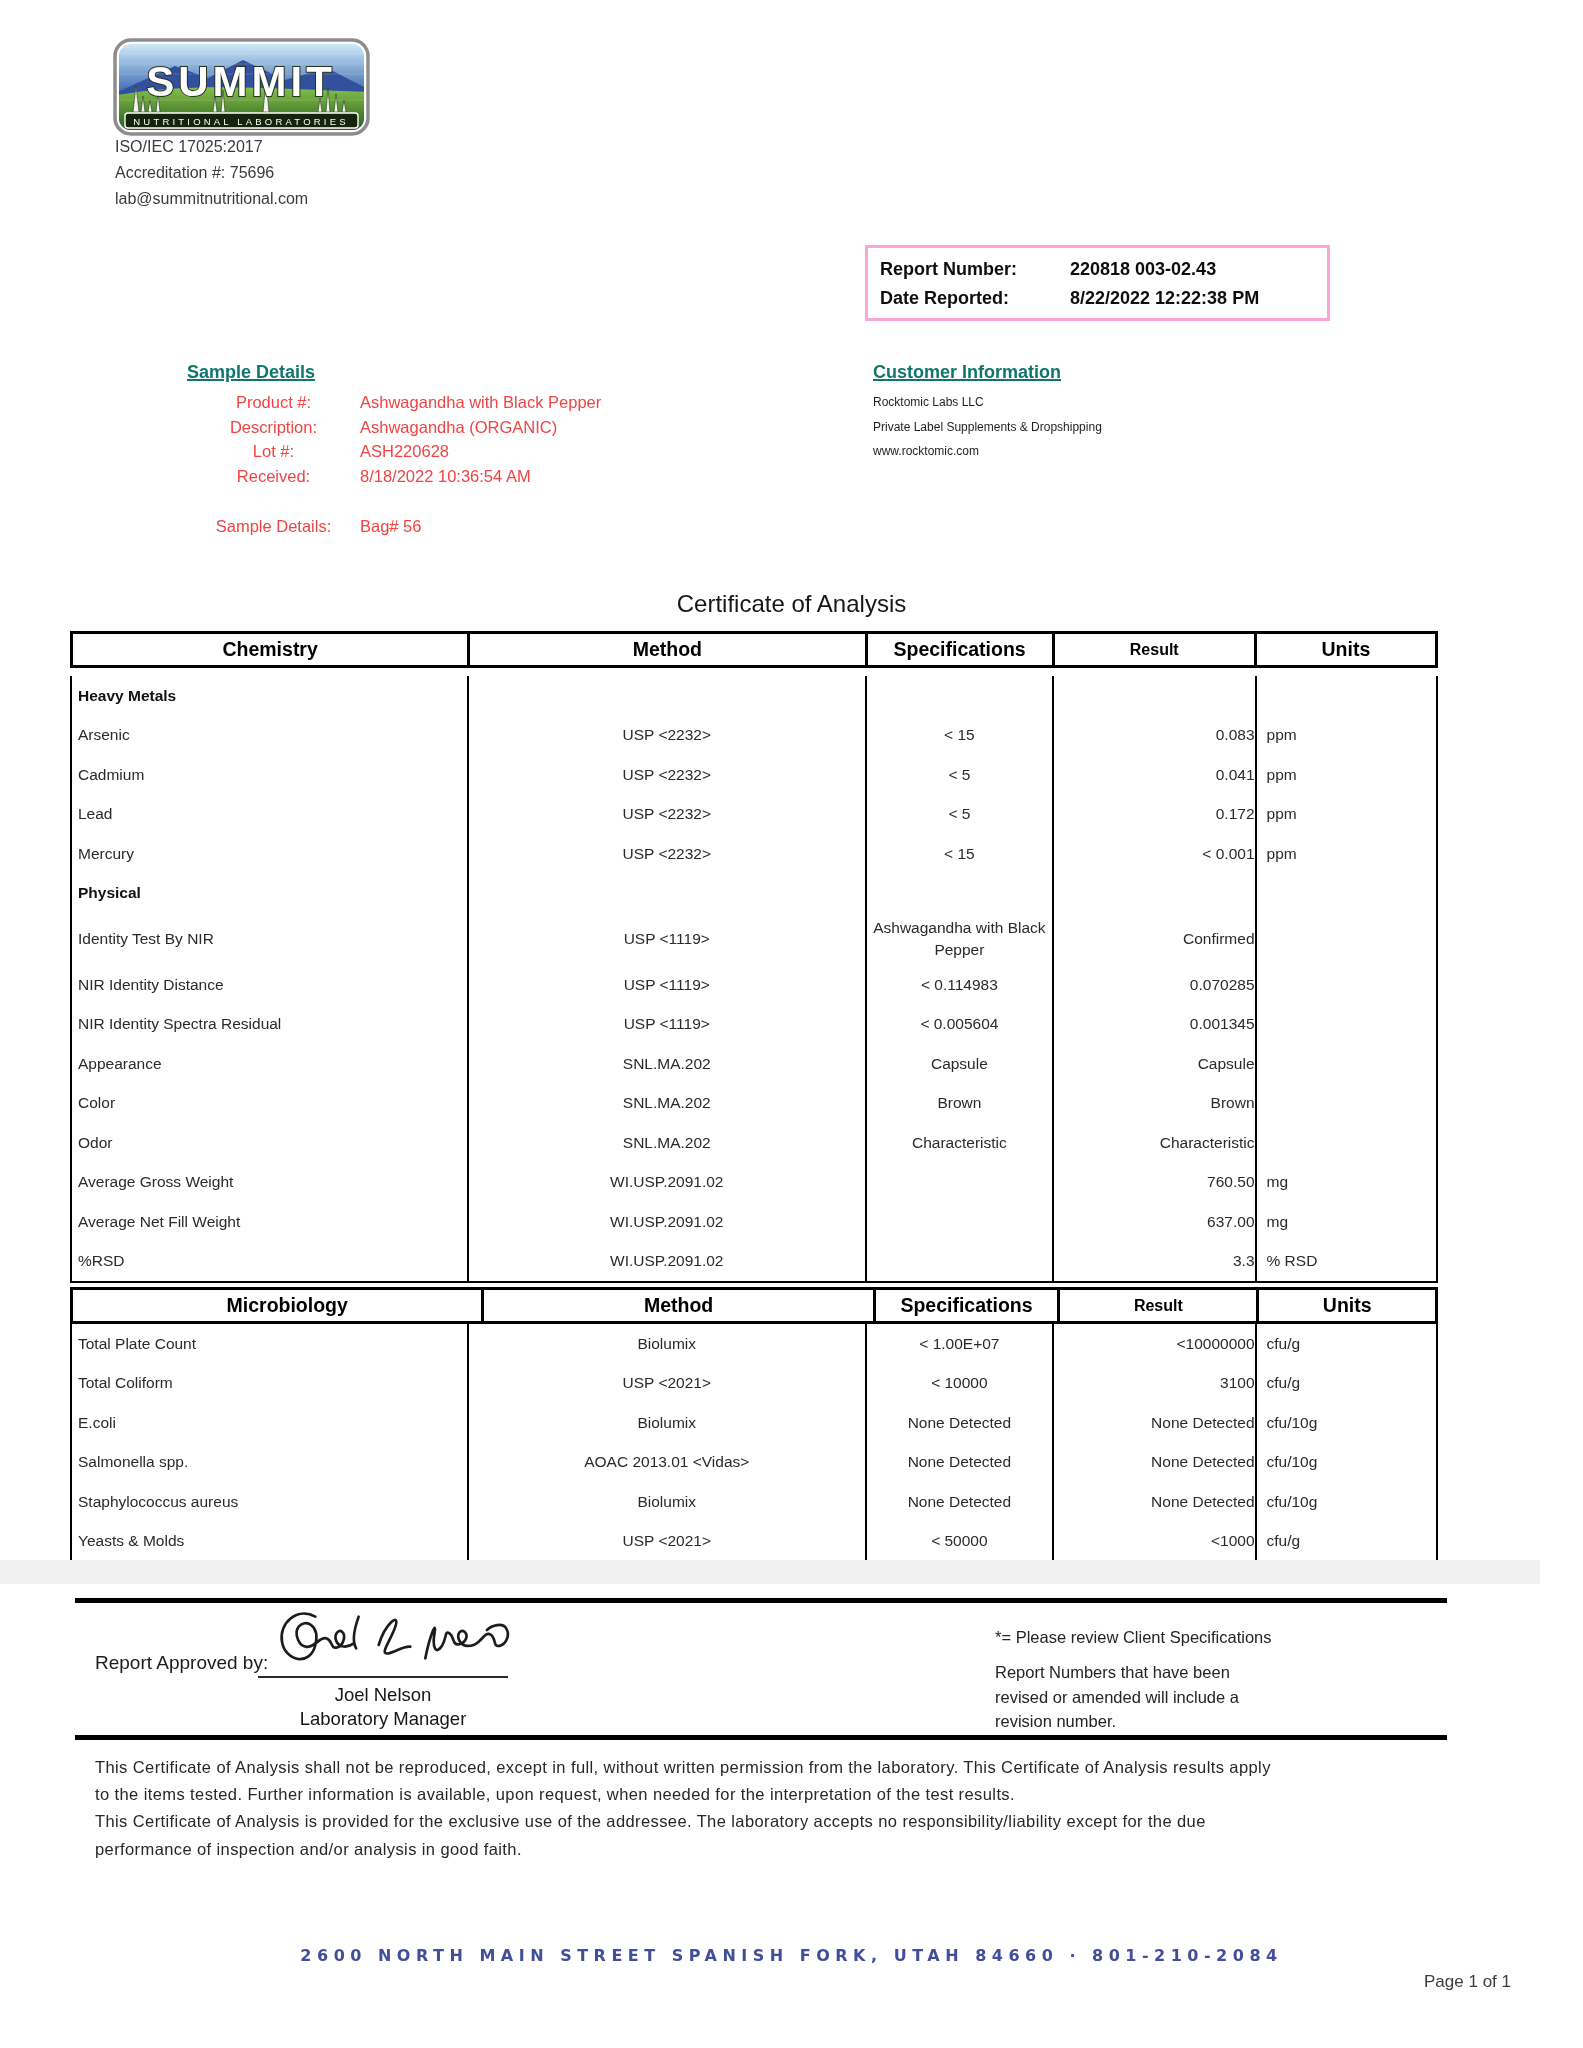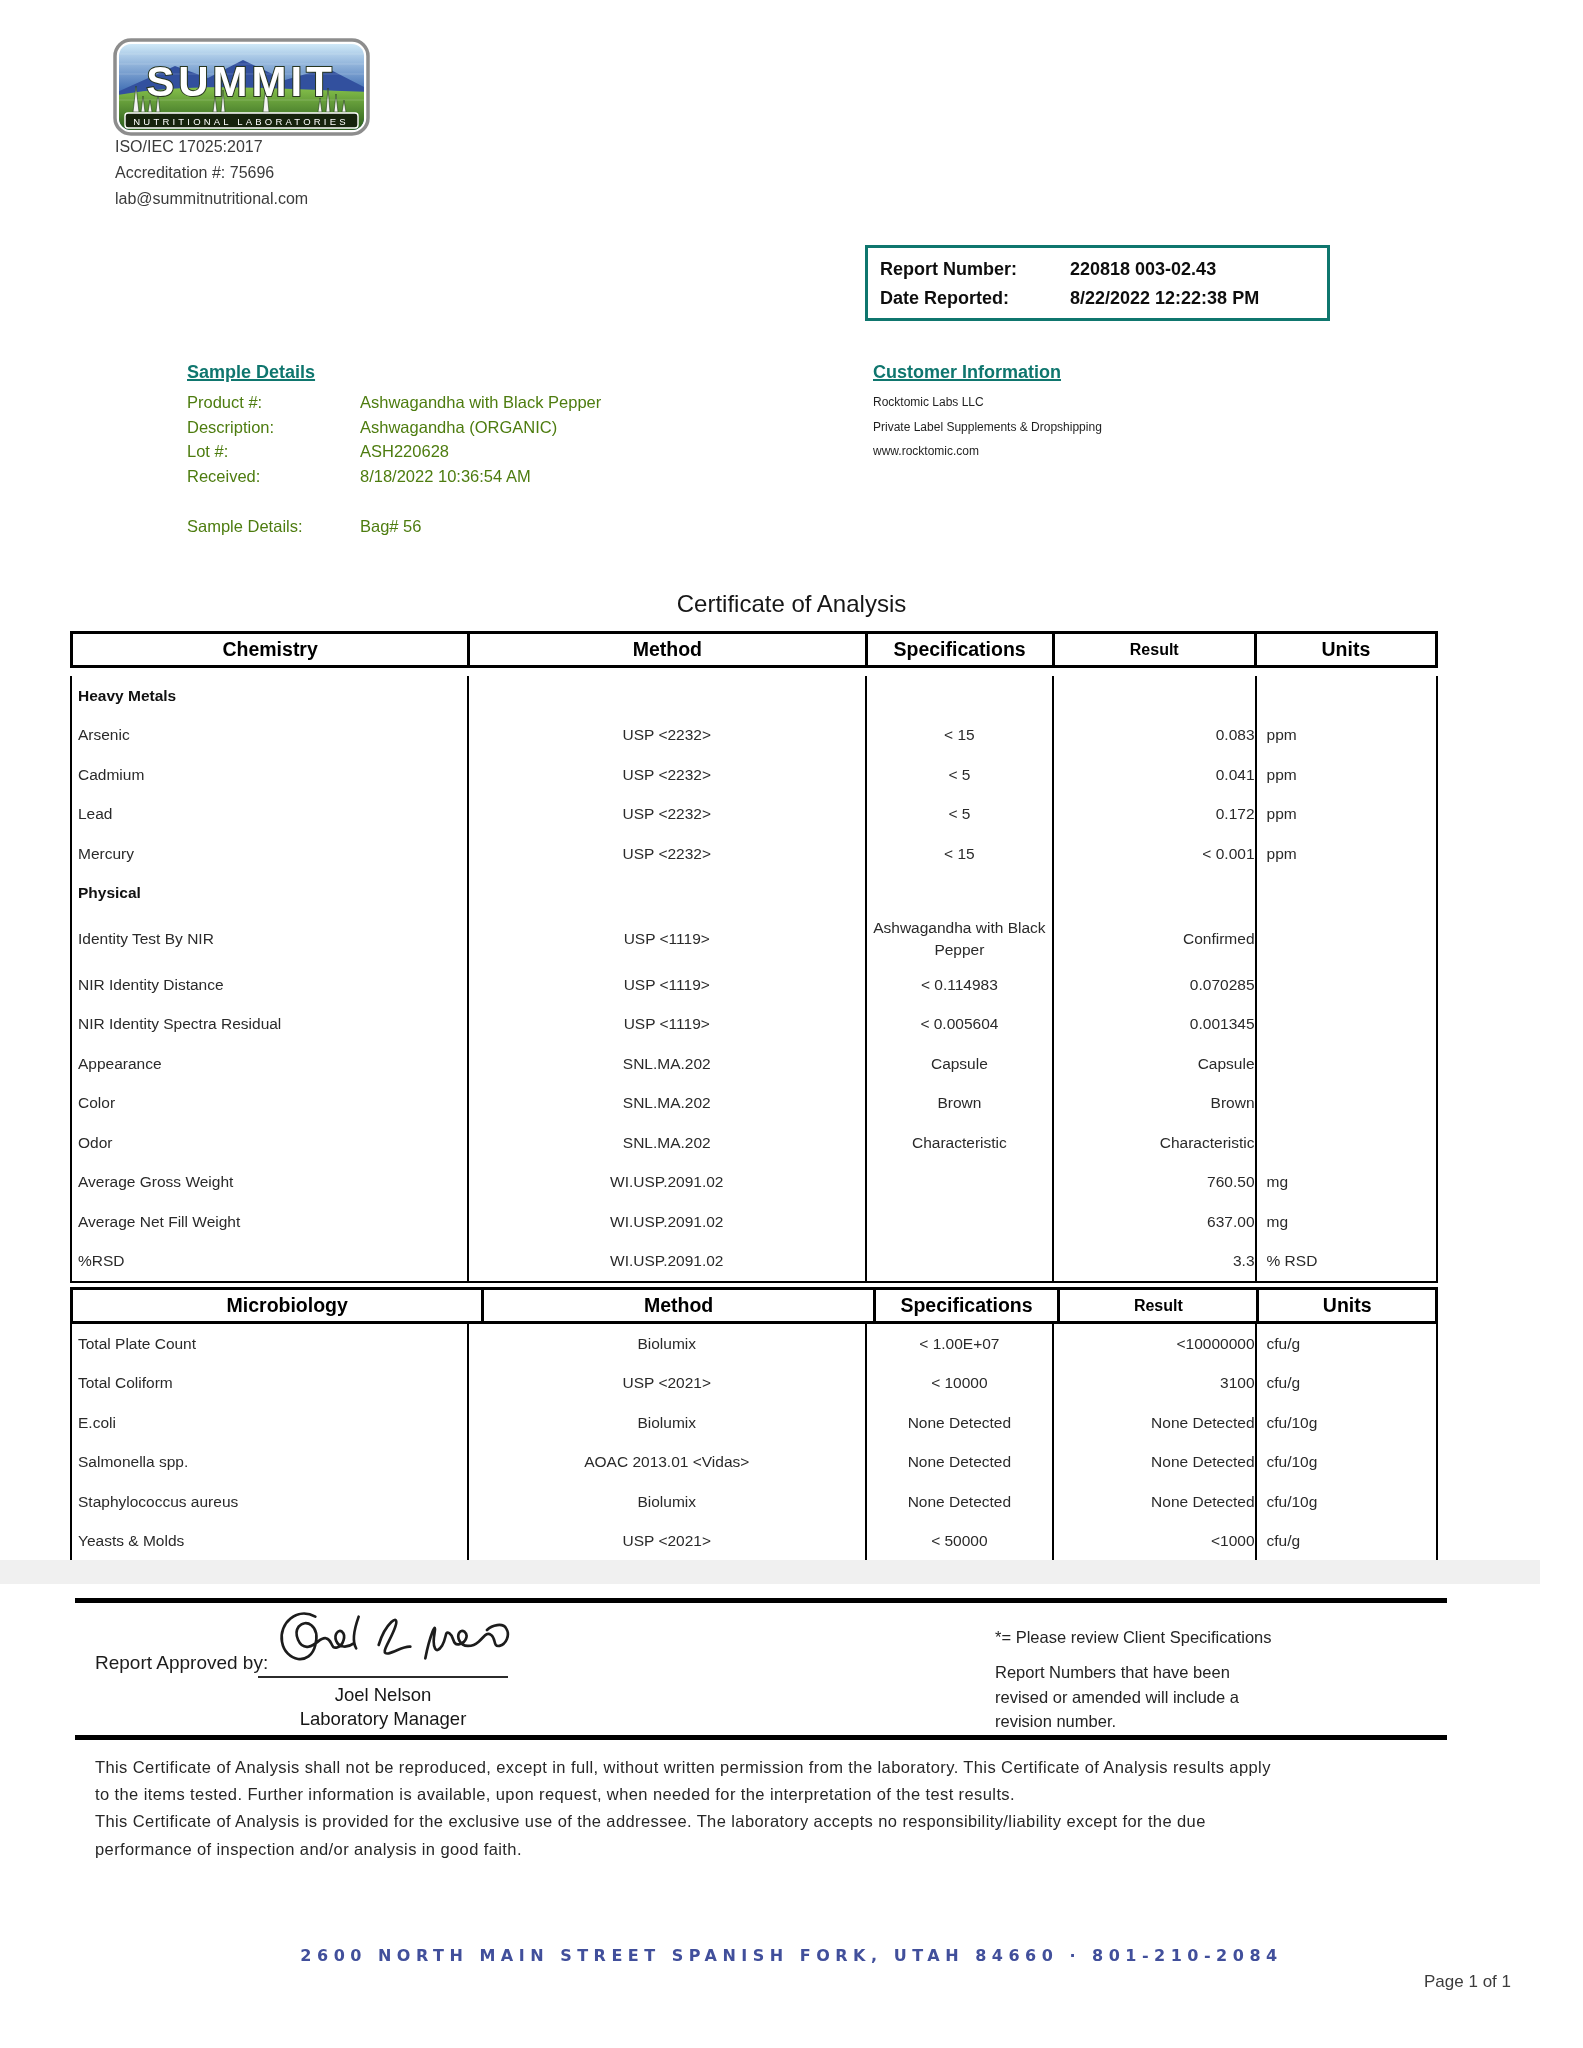--- a/index.html
+++ b/index.html
@@ -10,29 +10,29 @@
     position:relative; overflow:hidden;
   }
   .abs { position:absolute; }
 
   
   .accred { left:115px; top:134px; font-size:16px; color:#3b3b3b; line-height:26px; }
 
   
   .report-box {
     left:865px; top:245px; width:465px; height:76px;
-    border:3px solid #0f766e; padding:7px 12px 0 12px;
+    border:3px solid #f9a8d4; padding:7px 12px 0 12px;
   }
   .report-row { display:flex; font-size:18px; font-weight:bold; color:#0d0d0d; line-height:29px; }
   .report-row .lbl { width:190px; }
 
   
   .sec-heading { font-size:18px; font-weight:bold; color:#0f766e;
     text-decoration:underline; text-decoration-thickness:2px; }
-  .kv { display:flex; font-size:16.5px; color:#4d7c0f; line-height:24.5px; }
+  .kv { display:flex; font-size:16.5px; color:#ef4444; line-height:24.5px;text-align:center; }
   .kv .k { width:173px; }
   .cust-line { font-size:12px; color:#1f1f1f; line-height:24.5px; }
 
   
   .coa-title { left:0; top:590px; width:1583px; text-align:center;
     font-size:24px; color:#161616; }
 
   
   .tbl-header { display:flex; border:3px solid #000; background:#fff; }
   .tbl-header .hc {

